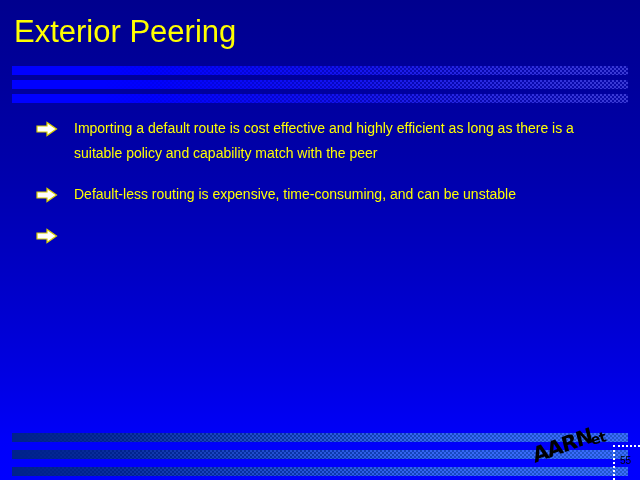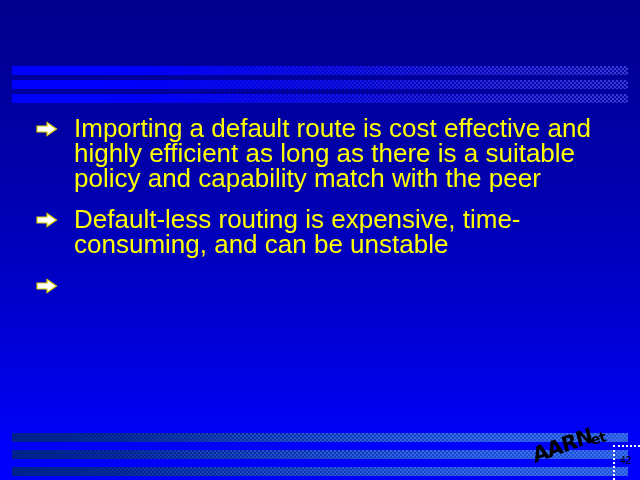--- a/index.html
+++ b/index.html
@@ -103,21 +103,21 @@
   }
   .bullet-icon {
     position: absolute;
     left: 0px;
     top: 5px;
     width: 22px;
     height: 16px;
   }
   .bullet-text {
     color: #ffff00;
-    font-size: 26px;
+    font-size: 14px;
     line-height: 25px;
     text-align: right;
   }
 
   
   #logo {
     position: absolute;
     left: 536px;
     top: 432px;
     width: 86px;
@@ -161,20 +161,21 @@
     color: #000000;
     font-size: 10px;
     font-family: "Liberation Sans", sans-serif;
   }
 </style>
 </head>
 <body>
 
 <div id="slide">
 
+  <div id="title">Exterior Peering</div>
 
   <div id="bars-top" class="bar-group">
     <div class="bar">
       <div class="bar-base"></div>
       <div class="bar-dither"></div>
     </div>
     <div class="bar">
       <div class="bar-base"></div>
       <div class="bar-dither"></div>
     </div>
@@ -228,16 +229,16 @@
       <div class="bar-dither"></div>
     </div>
   </div>
 
   <div id="logo">
     <span class="aarn">AARN</span>
     <span class="net">et</span>
   </div>
 
   <div id="page-number-box">
-    <span id="page-number">42</span>
+    <span id="page-number">55</span>
   </div>
 
 </div>
 
 </body></html>

